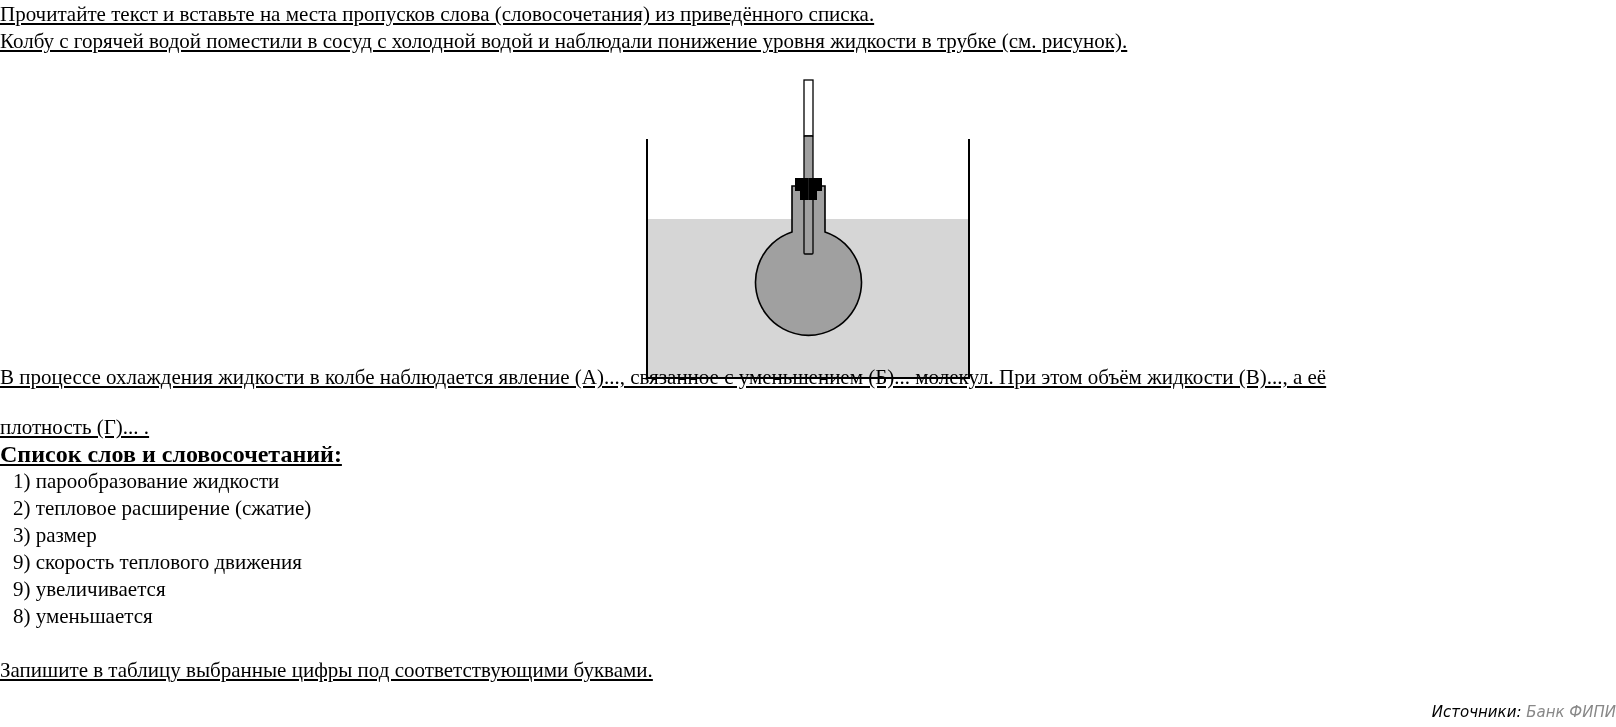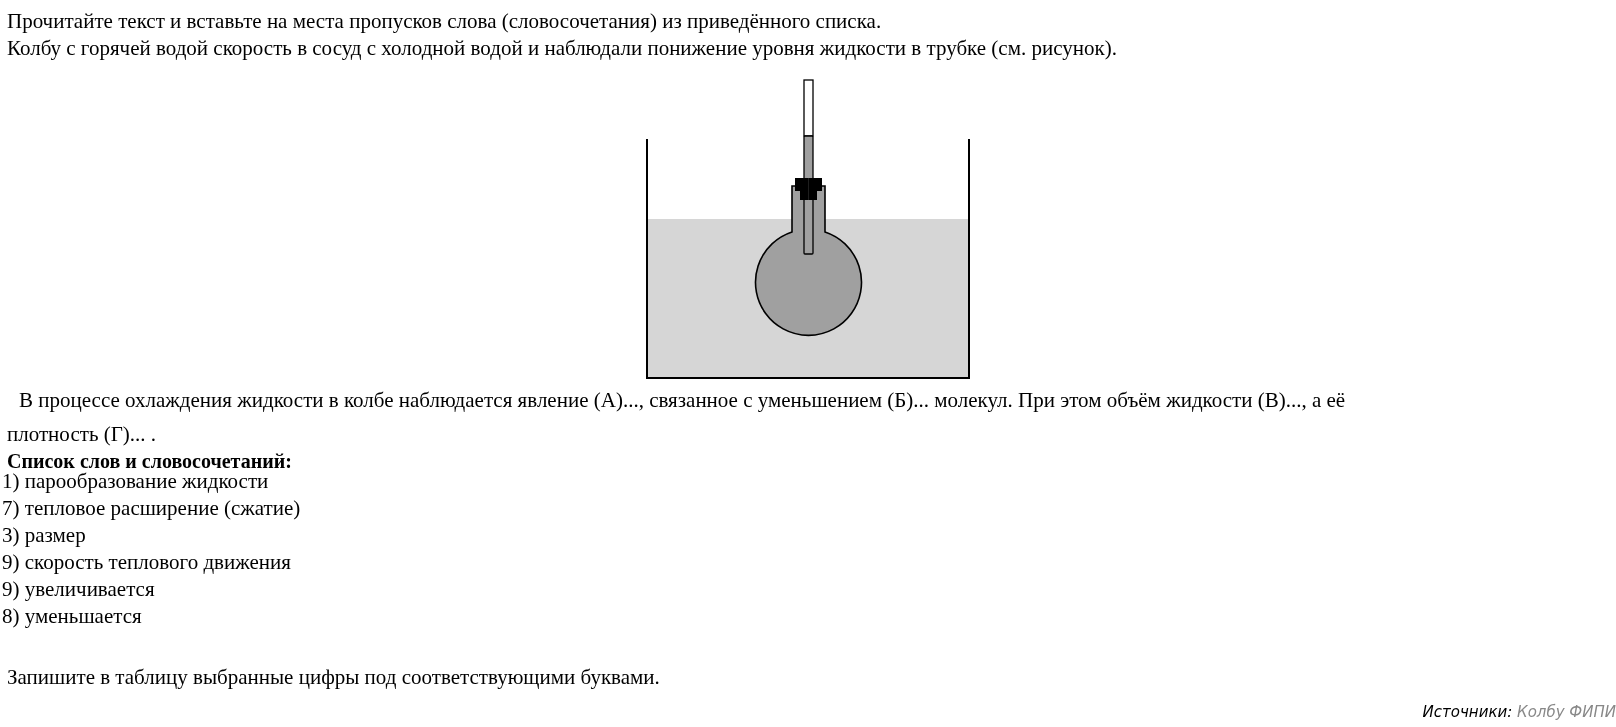--- a/index.html
+++ b/index.html
@@ -14,23 +14,24 @@
       position: relative;
       font-family: "Liberation Serif", "DejaVu Serif", serif;
       color: #000000;
       font-size: 21px;
       line-height: 27px;
     }
     .line {
       position: absolute;
       left: 0;
       white-space: nowrap;
-      margin: 7px;
+      margin: 0;
+      text-decoration: underline;
     }
-    .bold { font-weight: bold; font-size: 20px; }
+    .bold { font-weight: bold; font-size: 24px; }
     .figure {
       position: absolute;
       left: 630px;
       top: 70px;
       width: 345px;
       height: 315px;
     }
     .source {
       position: absolute;
       right: 0;
@@ -38,69 +39,69 @@
       font-family: "DejaVu Sans", "Liberation Sans", sans-serif;
       font-style: italic;
       font-size: 15px;
       line-height: 20px;
       white-space: nowrap;
     }
     .source-label { color: #000000; }
     .source-value { color: #888888; }
     .list-block {
       position: absolute;
-      left: 2px;
+      left: 13px;
       top: 441px;
       margin: 0;
       padding: 0;
       list-style: none;
     }
     .list-block li {
       height: 27px;
       line-height: 27px;
       white-space: nowrap;
     }
   </style>
 </head>
 <body>
 
 <p class="line" style="top:1px;">Прочитайте текст и вставьте на места пропусков слова (словосочетания) из приведённого списка.</p>
-<p class="line" style="top:28px;">Колбу с горячей водой скорость в сосуд с холодной водой и наблюдали понижение уровня жидкости в трубке (см. рисунок).</p>
+<p class="line" style="top:28px;">Колбу с горячей водой поместили в сосуд с холодной водой и наблюдали понижение уровня жидкости в трубке (см. рисунок).</p>
 
 <div class="figure">
   <svg width="345" height="315" viewBox="630 70 345 315" xmlns="http://www.w3.org/2000/svg">
 
     <rect x="648" y="219" width="320" height="159" fill="#d6d6d6"></rect>
 
     <path d="M647 139 L647 378 L969 378 L969 139" fill="none" stroke="#000" stroke-width="2"></path>
 
     <path d="M792 186 L792 232 A53 53 0 1 0 825 232 L825 186 Z" fill="#a0a0a0" stroke="#000" stroke-width="1.6"></path>
 
     <rect x="804" y="80" width="9" height="56" fill="#ffffff" stroke="#000" stroke-width="1.3"></rect>
 
     <rect x="804" y="136" width="9" height="118" rx="1" fill="#a0a0a0" stroke="#000" stroke-width="1.3"></rect>
 
     <path d="M795 178 L822 178 L822 191 L817 191 L817 200 L800 200 L800 191 L795 191 Z" fill="#000"></path>
 
     <line x1="808.5" y1="178" x2="808.5" y2="200" stroke="#333" stroke-width="0.6"></line>
   </svg>
 </div>
 
-<p class="line" style="top:380px;padding-left:12px;">В процессе охлаждения жидкости в колбе наблюдается явление (А)..., связанное с уменьшением (Б)... молекул. При этом объём жидкости (В)..., а её</p>
+<p class="line" style="top:364px;">В процессе охлаждения жидкости в колбе наблюдается явление (А)..., связанное с уменьшением (Б)... молекул. При этом объём жидкости (В)..., а её</p>
 <p class="line" style="top:414px;">плотность (Г)... .</p>
 
 <p class="line bold" style="top:441px;">Список слов и словосочетаний:</p>
 
 <ul class="list-block" style="top:468px;">
   <li>1) парообразование жидкости</li>
-  <li>7) тепловое расширение (сжатие)</li>
+  <li>2) тепловое расширение (сжатие)</li>
   <li>3) размер</li>
   <li>9) скорость теплового движения</li>
   <li>9) увеличивается</li>
   <li>8) уменьшается</li>
 </ul>
 
 <p class="line" style="top:657px;">Запишите в таблицу выбранные цифры под соответствующими буквами.</p>
 
 <div class="source">
   <span class="source-label">Источники:</span>
-  <span class="source-value">Колбу ФИПИ</span>
+  <span class="source-value">Банк ФИПИ</span>
 </div>
 
 </body></html>

